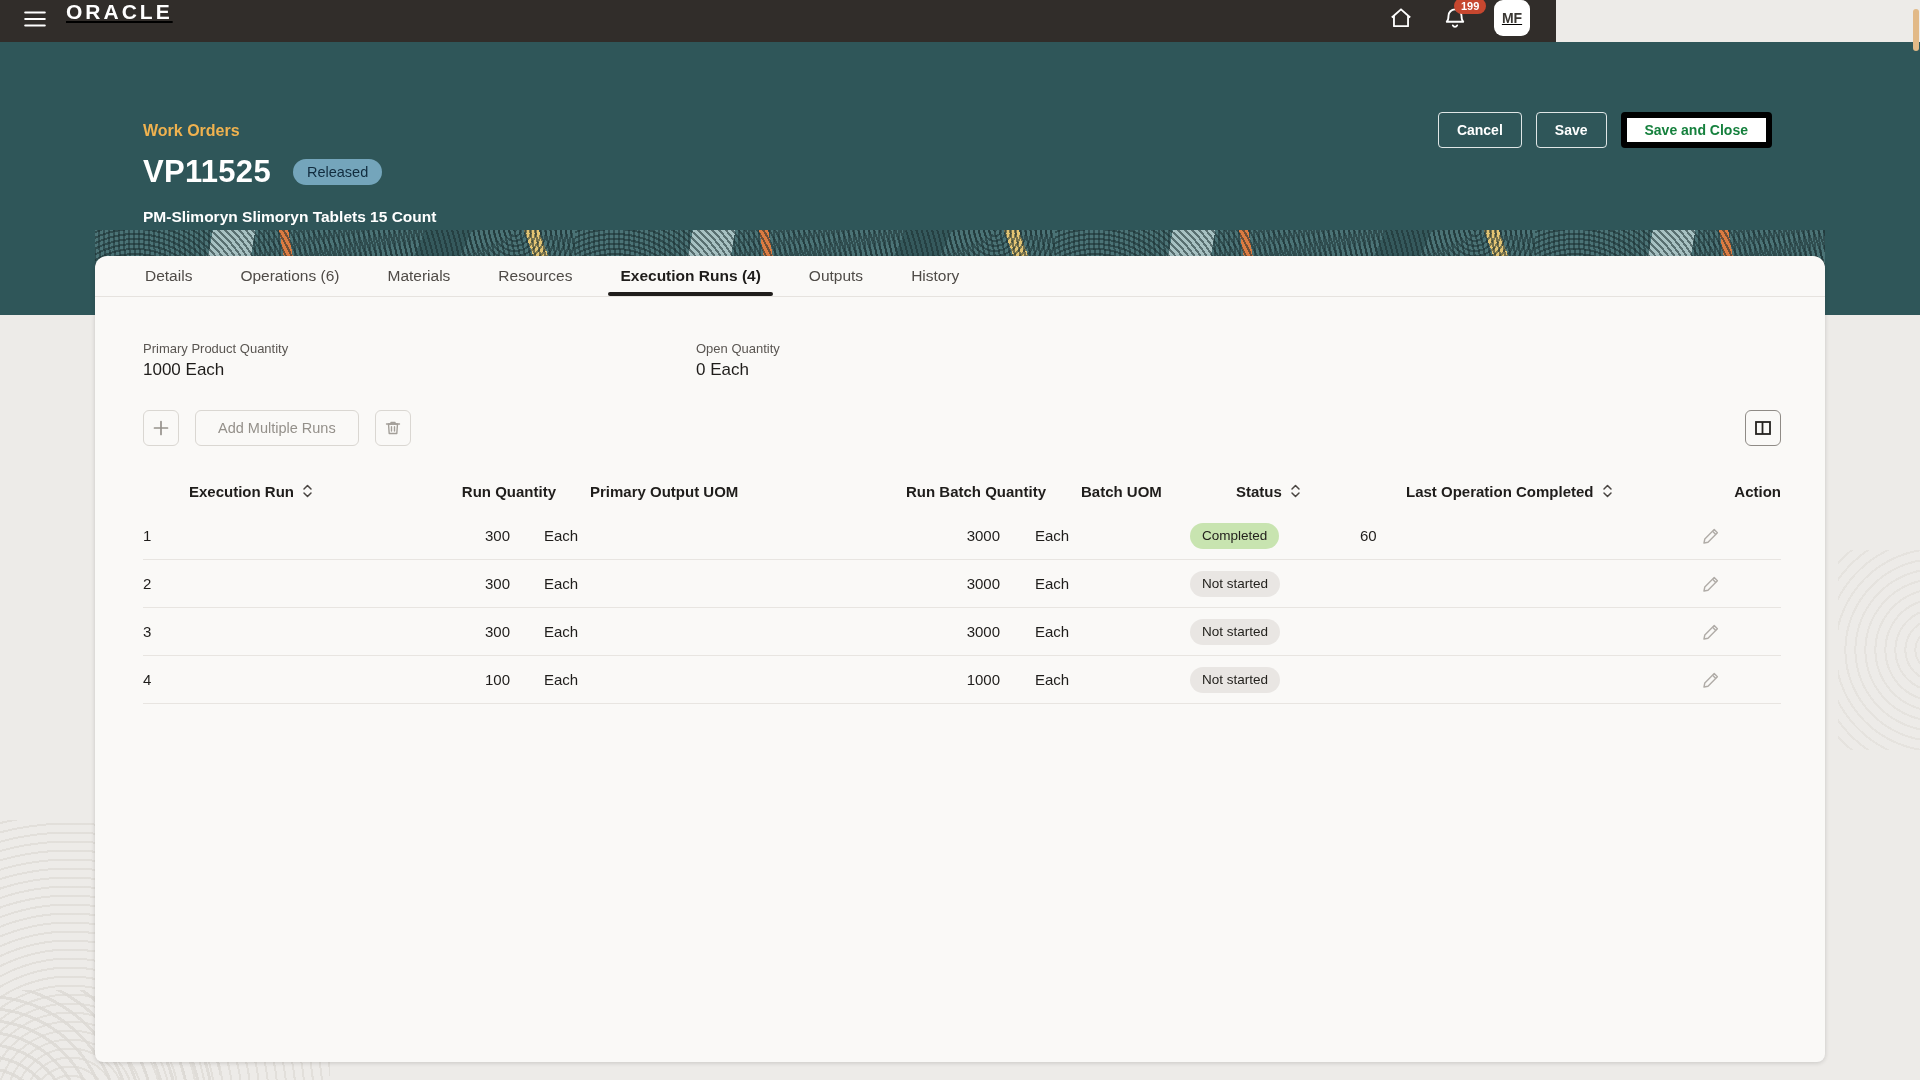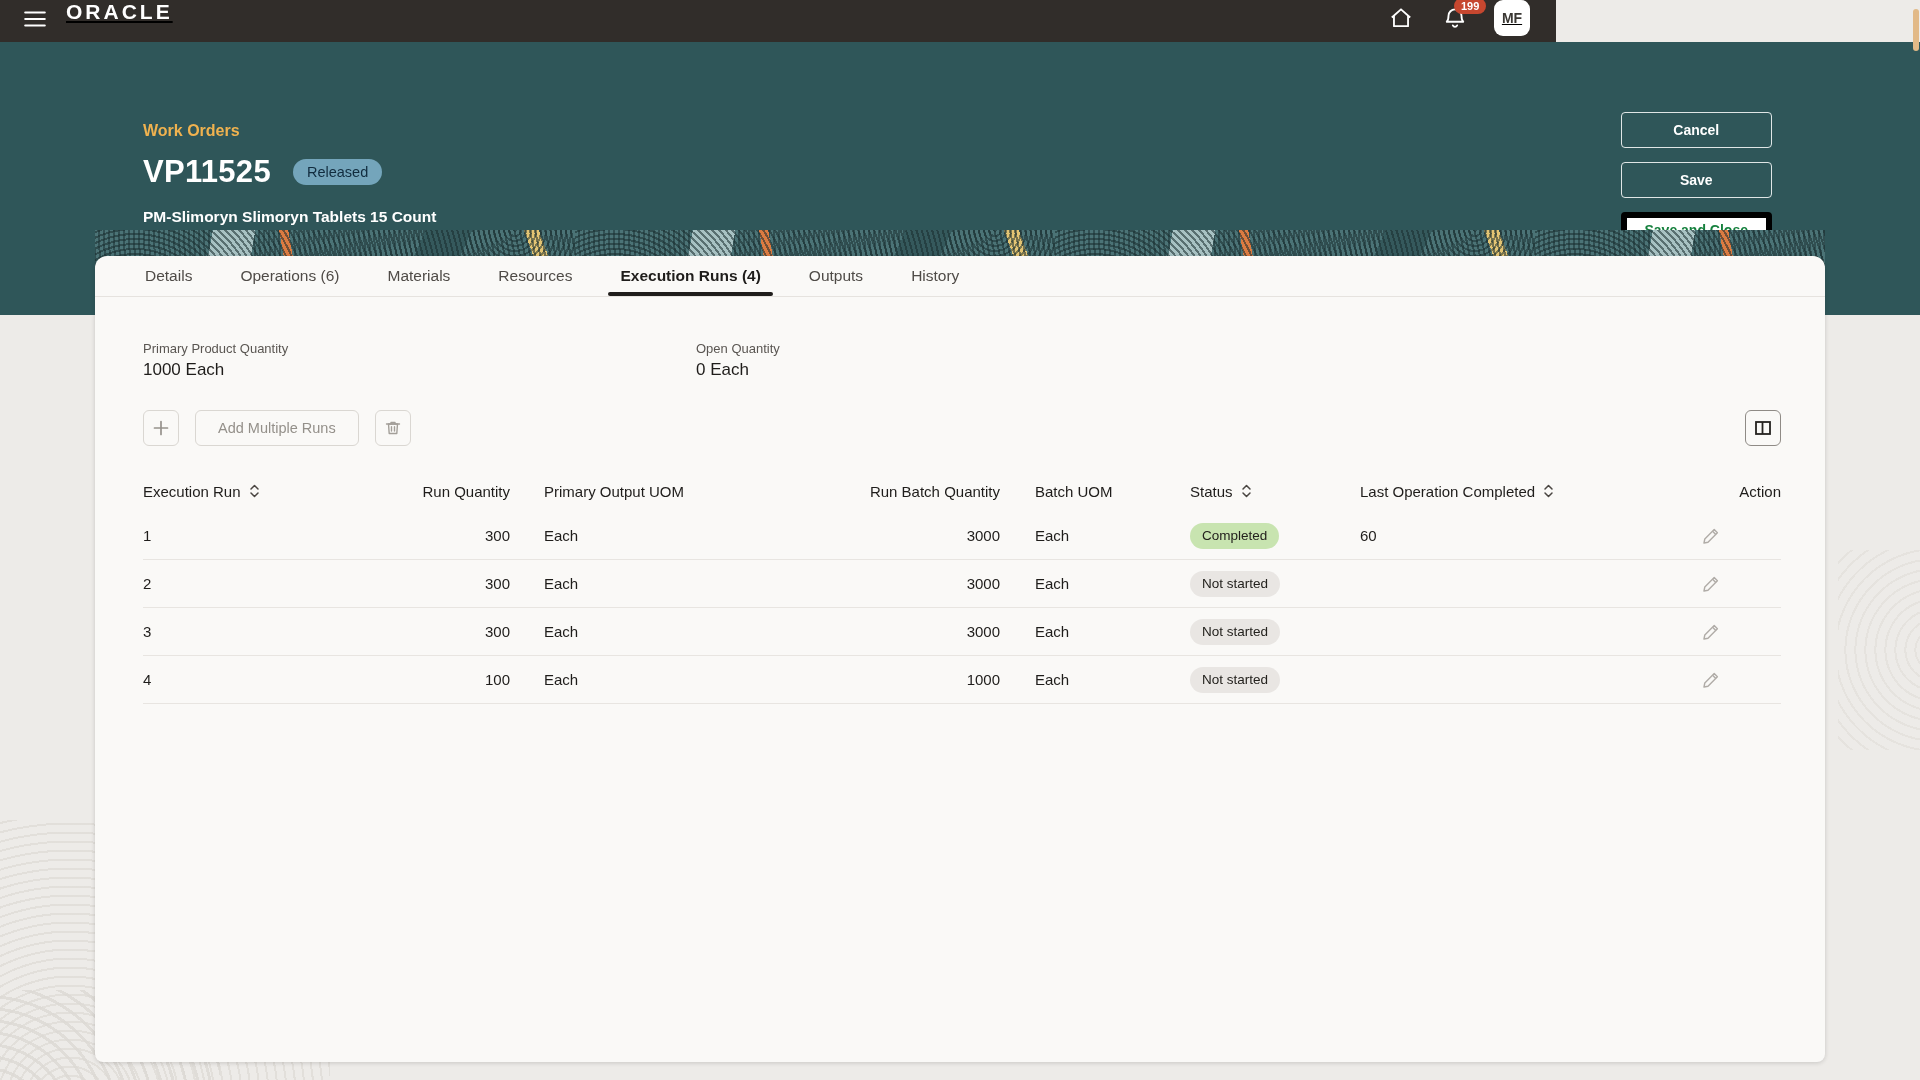--- a/index.html
+++ b/index.html
@@ -44,21 +44,21 @@
     background-size:480px 85px; background-repeat:repeat-x; }
   .breadcrumb { position:absolute; left:143px; top:80px; color:#F0B24F; font-weight:700; font-size:16px; cursor:pointer; }
   .title-row { position:absolute; left:143px; top:112px; display:flex; align-items:center; gap:22px; }
   .page-title { color:#fff; font-weight:700; font-size:31px; letter-spacing:.3px; }
   .released-badge { background:#74A5BB; color:#112C3E; font-size:14.5px; font-weight:400;
     padding:5px 14px; border-radius:14px; }
   .subtitle { position:absolute; left:143px; top:166px; color:#fff; font-weight:700; font-size:15.5px; }
   .meta-row { position:absolute; left:143px; top:192px; display:flex; gap:34px; color:#fff; font-size:14.5px; }
   .meta-item { display:flex; gap:7px; }
   .meta-value { font-weight:700; }
-  .banner-actions { position:absolute; right:148px; top:70px; display:flex; gap:14px;flex-direction:column; }
+  .banner-actions { position:absolute; right:148px; top:70px; display:flex; gap:14px; }
   .btn { height:36px; border-radius:4px; font-family:inherit; font-size:14px; font-weight:700; padding:0 18px; cursor:pointer; }
   .btn-outline { background:transparent; border:1px solid rgba(255,255,255,.85); color:#fff; }
   .btn-solid { background:#fff; border:6px solid #000000; color:#15803d; }
 
   
   .card { position:absolute; left:95px; top:256px; width:1730px; height:806px; background:#FAF9F7;
     border-radius:12px 12px 8px 8px; z-index:5; box-shadow:0 1px 4px rgba(40,40,40,.18); }
 
   .tabs { display:flex; align-items:stretch; height:41px; padding-left:48px; gap:44px; border-bottom:1px solid #E6E3DF; }
   .tab { position:relative; display:flex; align-items:center; font-size:15.5px; color:#4F4B47; cursor:pointer; padding:0 2px; }
@@ -75,21 +75,21 @@
 
   .toolbar-row { display:flex; align-items:center; margin-top:30px; gap:16px; }
   .icon-btn { width:36px; height:36px; border-radius:6px; background:#FAF9F7; display:flex; align-items:center; justify-content:center; cursor:pointer; }
   .icon-btn.disabled { border:1px solid #DAD7D2; cursor:default; }
   .text-btn-disabled { height:36px; border-radius:6px; border:1px solid #DAD7D2; background:#FAF9F7; color:#94908A;
     font-family:inherit; font-size:14.5px; padding:0 22px; cursor:default; }
   .icon-btn.enabled { border:1px solid #8F8B86; margin-left:auto; }
 
   
   .grid { display:grid; grid-template-columns:240px 127px 334px 156px 190px 170px 280px 1fr; align-items:center; }
-  .thead { margin-top:24px; height:42px; font-weight:400; font-size:15px; color:#1F1D1B; }
+  .thead { margin-top:24px; height:42px; font-weight:700; font-size:15px; color:#1F1D1B;margin-left:46px; }
   .th { display:flex; align-items:center; gap:8px; }
   .th.sortable { cursor:pointer; }
   .col-right { justify-content:flex-end; text-align:right; }
   .col-pad34 { padding-left:34px; }
   .col-pad35 { padding-left:35px; }
   .col-center { justify-content:flex-end; text-align:center; }
   .trow { height:48px; font-size:15px; color:#1F1D1B; border-bottom:1px solid #E8E5E1; }
   .cell { display:flex; align-items:center; }
   .status-badge { display:inline-flex; align-items:center; height:26px; padding:0 12px; border-radius:13px; font-size:13.5px; color:#24221E; }
   .badge-success { background:#C8E4B0; }

